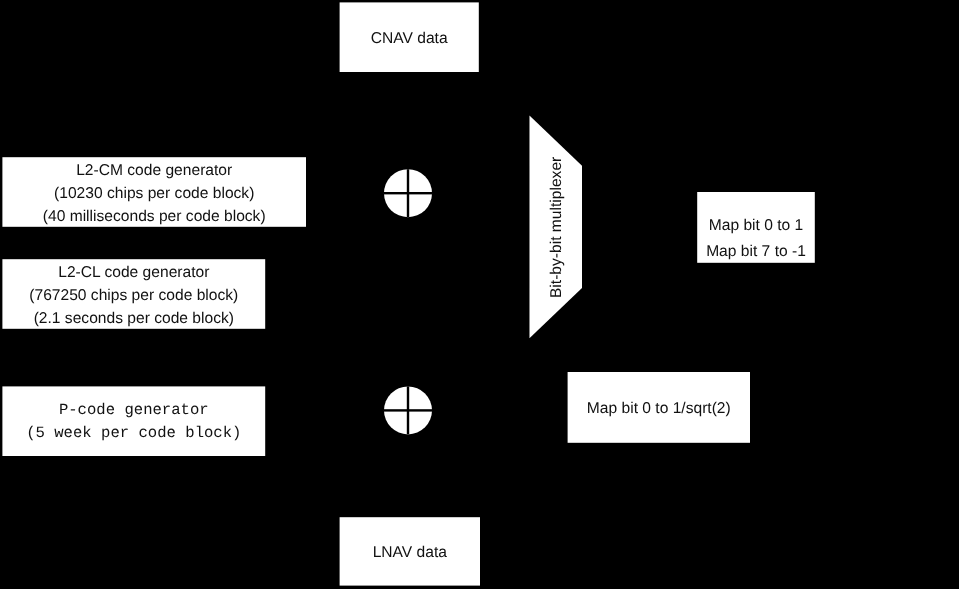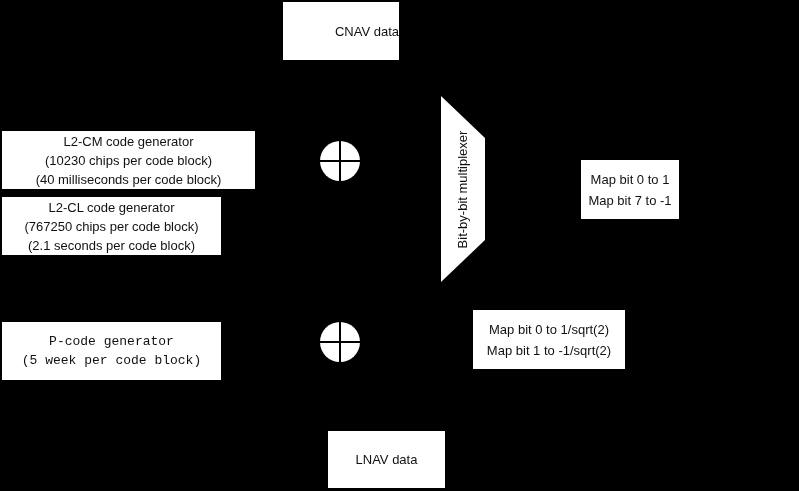--- a/index.html
+++ b/index.html
@@ -24,30 +24,30 @@
     align-items:center;
     justify-content:center;
     text-align:center;
     font-size:13px;
     line-height:19px;
     color:var(--ink);
   }
   .box .line{display:block;white-space:nowrap;}
 
   
-  .cnav{left:283px;top:2px;width:116px;height:58px;align-items:flex-end;}
-  .lnav{left:283px;top:431px;width:117px;height:57px;margin-left:45px;}
+  .cnav{left:283px;top:2px;width:116px;height:58px;}
+  .lnav{left:283px;top:431px;width:117px;height:57px;}
 
   
   .gen-0{left:2px;top:131px;width:253px;height:58px;}
-  .gen-1{left:2px;top:197px;width:219px;height:58px;}
+  .gen-1{left:2px;top:216px;width:219px;height:58px;}
   .gen-2{left:2px;top:322px;width:219px;height:58px;font-family:Liberation Mono, monospace;}
 
   
-  .map-0{left:581px;top:160px;width:98px;height:59px;line-height:21px;}
+  .map-0{left:581px;top:160px;width:98px;height:59px;line-height:21px;justify-content:flex-end;}
   .map-1{left:441px;top:310px;width:152px;height:59px;line-height:21px;margin-left:32px;}
 
   
   .xor{
     position:absolute;
     width:40px;height:40px;
     background:var(--fill);
     border-radius:50%;
   }
   .xor-0{left:320px;top:141px;}
@@ -114,20 +114,19 @@
     <span class="mux-label">Bit-by-bit multiplexer</span>
   </div>
 
   <div class="box map-0">
     <span class="line">Map bit 0 to 1</span>
     <span class="line">Map bit 7 to -1</span>
   </div>
 
   <div class="box map-1">
     <span class="line">Map bit 0 to 1/sqrt(2)</span>
-    <span class="line">Map bit 1 to -1/sqrt(2)</span>
   </div>
 
   <div class="box lnav">
     <span class="line">LNAV data</span>
   </div>
 
 </div>
 
 </body></html>

